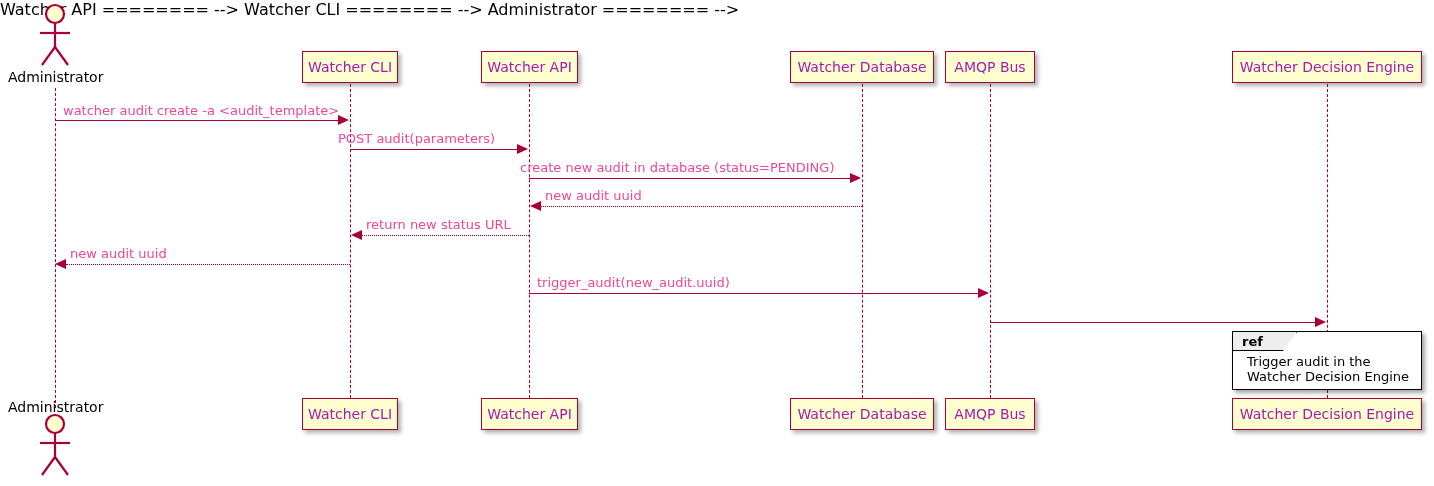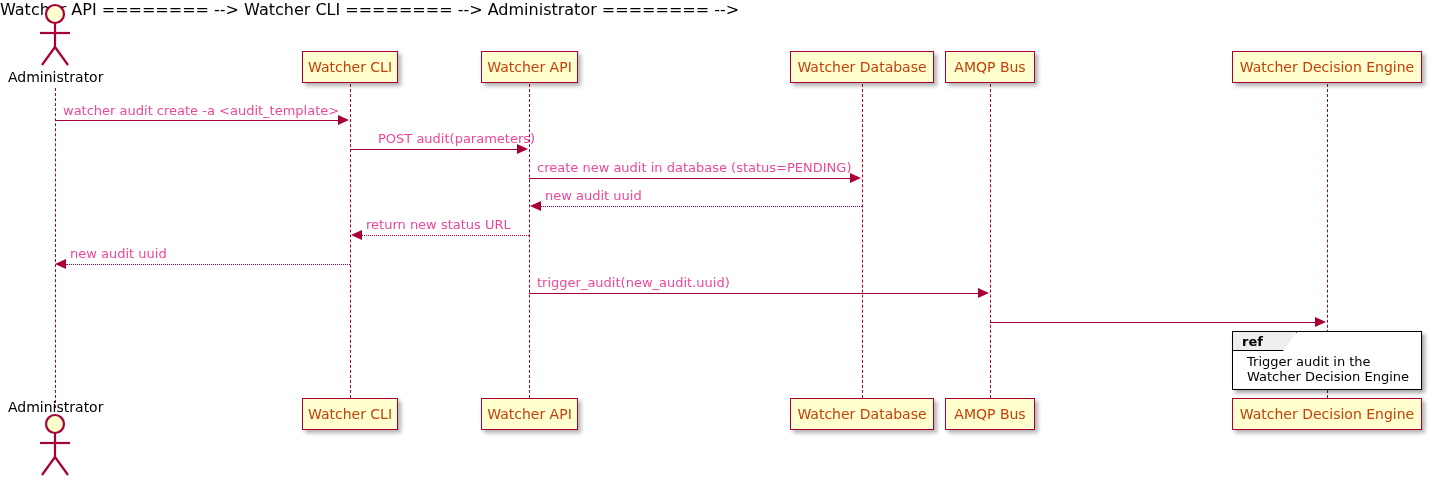--- a/index.html
+++ b/index.html
@@ -23,21 +23,21 @@
     position: absolute;
     width: 0;
     border-left: 1px dashed #A80036;
   }
   
   .participant {
     position: absolute;
     box-sizing: border-box;
     background: #FEFECE;
     border: 1.5px solid #A80036;
-    color: #c2410c;
+    color: #a21caf;
     font-size: 14px;
     line-height: 1;
     display: flex;
     align-items: center;
     justify-content: center;
     white-space: nowrap;
     box-shadow: 3px 3px 4px rgba(0,0,0,0.30);
   }
   
   .actor {
@@ -169,26 +169,26 @@
   <div class="participant" style="left:1232px; top:398px; width:190px; height:32px;">Watcher Decision Engine</div>
 
   
   <div class="msg" style="left:55px; top:120px; width:284px;"></div>
   <div class="arrowhead right" style="left:338px; top:115px;"></div>
   <div class="msg-label" style="left:63px; top:104px;">watcher audit create -a &lt;audit_template&gt;</div>
 
   
   <div class="msg" style="left:350px; top:149px; width:168px;"></div>
   <div class="arrowhead right" style="left:517px; top:144px;"></div>
-  <div class="msg-label" style="left:378px; top:132px;">POST audit(parameters)</div>
+  <div class="msg-label" style="left:338px; top:132px;">POST audit(parameters)</div>
 
   
   <div class="msg" style="left:529px; top:178px; width:322px;"></div>
   <div class="arrowhead right" style="left:850px; top:173px;"></div>
-  <div class="msg-label" style="left:537px; top:161px;">create new audit in database (status=PENDING)</div>
+  <div class="msg-label" style="left:520px; top:161px;">create new audit in database (status=PENDING)</div>
 
    Watcher API ======== --&gt;
   <div class="msg dotted" style="left:541px; top:206px; width:321px;"></div>
   <div class="arrowhead left" style="left:530px; top:201px;"></div>
   <div class="msg-label" style="left:545px; top:189px;">new audit uuid</div>
 
    Watcher CLI ======== --&gt;
   <div class="msg dotted" style="left:362px; top:235px; width:167px;"></div>
   <div class="arrowhead left" style="left:351px; top:230px;"></div>
   <div class="msg-label" style="left:366px; top:218px;">return new status URL</div>

